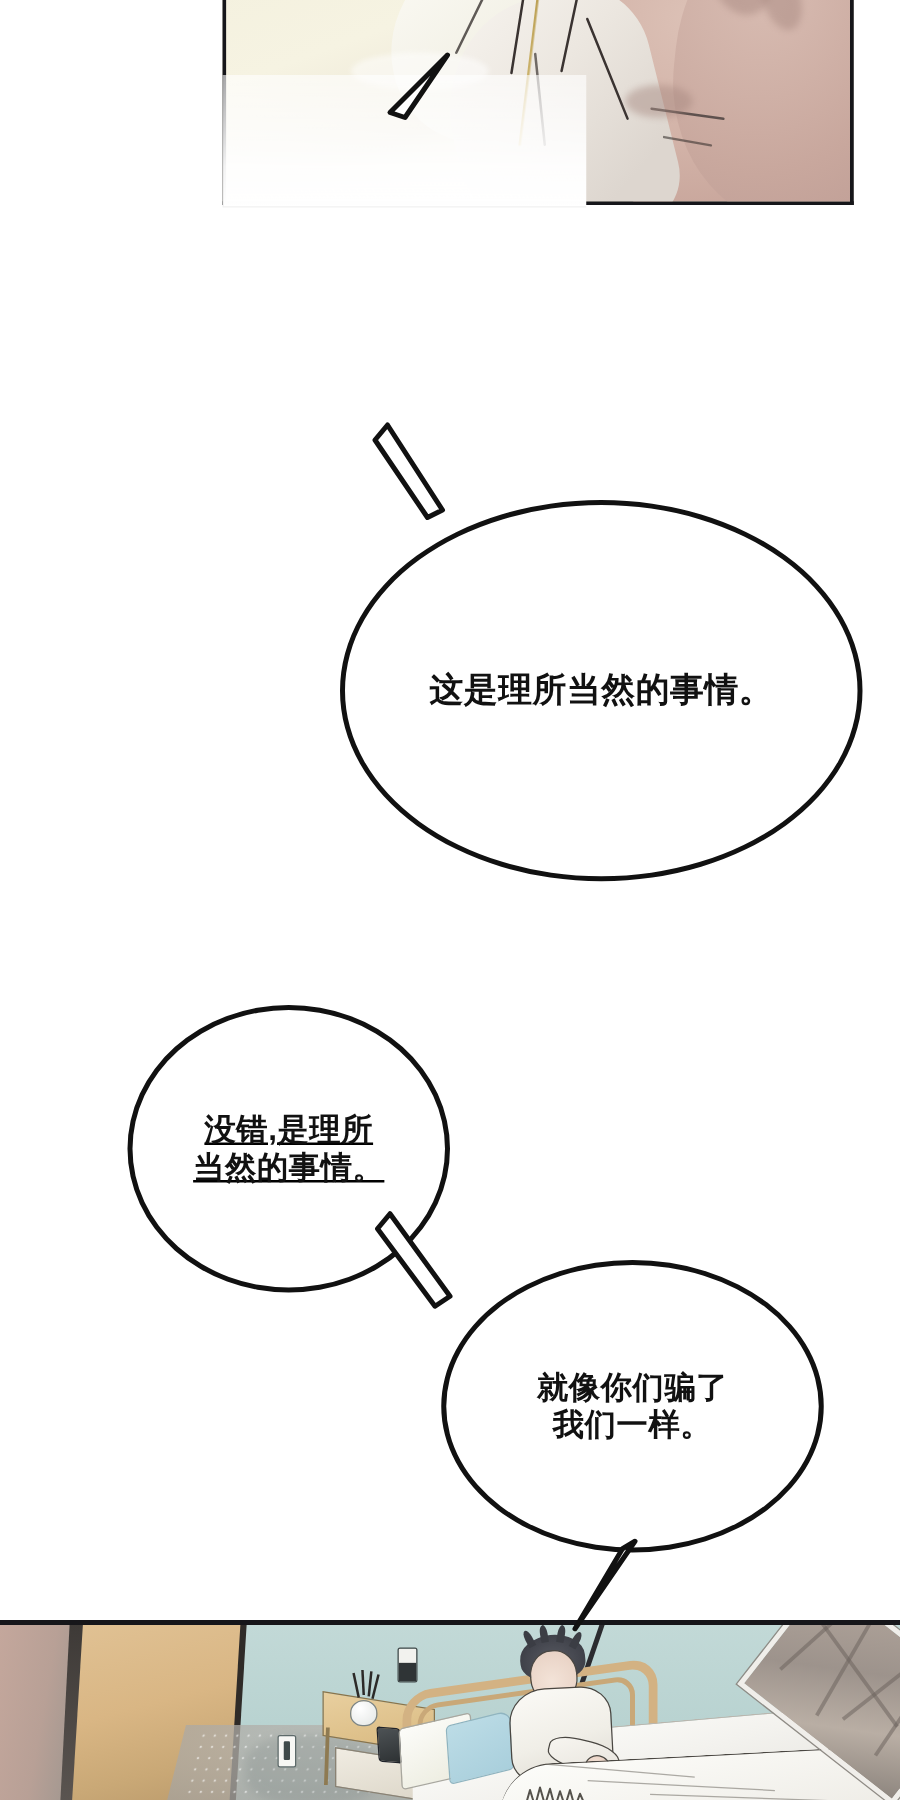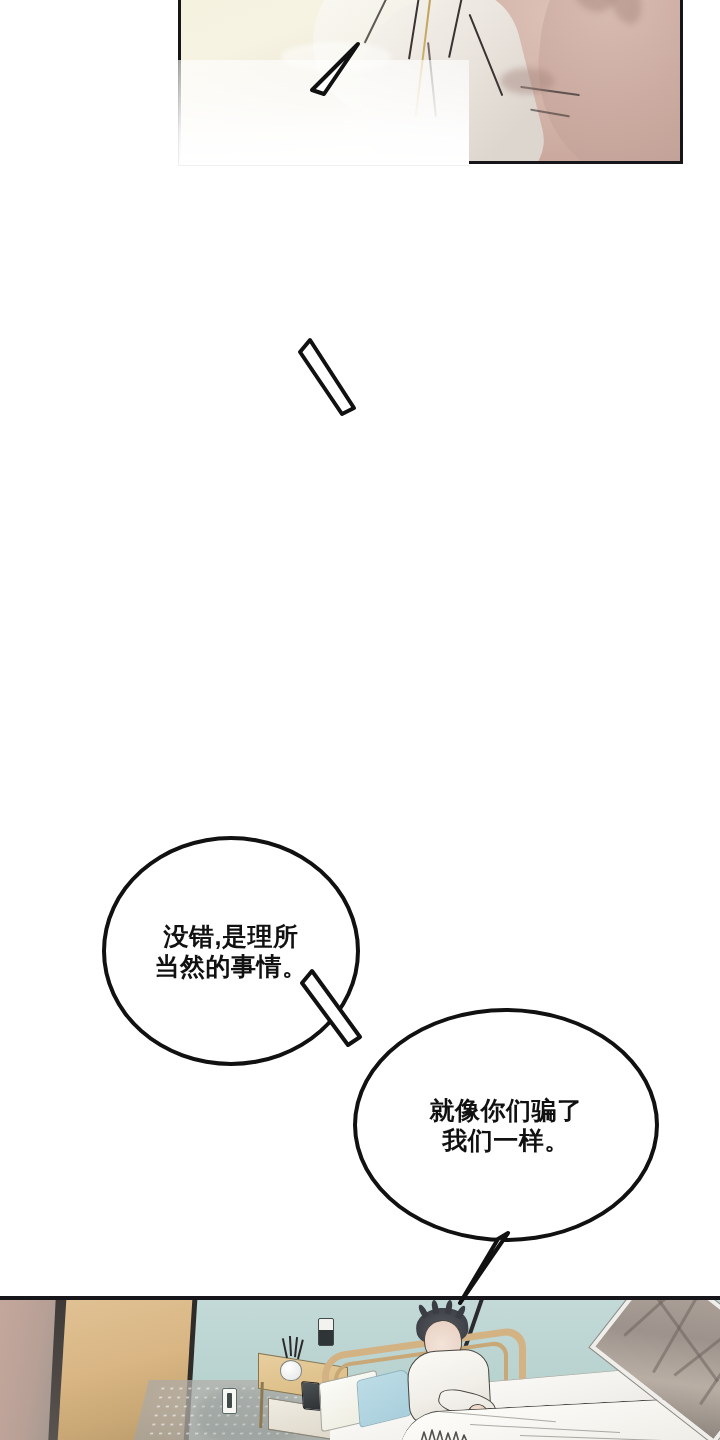--- a/index.html
+++ b/index.html
@@ -291,21 +291,21 @@
     font-weight: 700;
     letter-spacing: .5px;
     line-height: 1.22;
     white-space: pre-line;
     padding: 0 14px;
   }
   #bubble-1 { left: 48px;  top: 95px;   width: 372px; height: 272px; z-index: 30; }
   #bubble-1 .txt { font-size: 27px; }
   #bubble-2 { left: 272px; top: 400px;  width: 418px; height: 305px; z-index: 30; }
   #bubble-2 .txt { font-size: 27px; }
-  #bubble-3 { left: 102px; top: 836px;  width: 258px; height: 230px; z-index: 30; }
+  #bubble-3 { left: 102px; top: 804px;  width: 258px; height: 230px; z-index: 30; text-decoration: underline; }
   #bubble-3 .txt { font-size: 25px; }
   #bubble-4 { left: 353px; top: 1008px; width: 306px; height: 234px; z-index: 30; }
   #bubble-4 .txt { font-size: 25px; }
 
   
   .tail-svg { position:absolute; z-index: 29; overflow: visible; }
 
   
   .nosel { user-select: none; }
 </style>
@@ -353,20 +353,23 @@
 
   <svg class="tail-svg" style="left:296px; top:965px; width:140px; height:110px; z-index:31;" viewBox="0 0 140 110">
     <path d="M 16 6 L 64 72 L 52 80 L 6 18 Z" fill="#ffffff" stroke="#111111" stroke-width="4" stroke-linejoin="round"></path>
   </svg>
 
   <svg class="tail-svg" style="left:420px; top:1205px; width:140px; height:105px; z-index:31;" viewBox="0 0 140 105">
     <path d="M 88 28 L 78 34 L 40 98 Z" fill="#ffffff" stroke="#111111" stroke-width="4" stroke-linejoin="round"></path>
   </svg>
 
 
+  <div class="bubble" id="bubble-2">
+    <span class="txt">这是理所当然的事情。</span>
+  </div>
 
   <div class="bubble" id="bubble-3">
     <span class="txt">没错,是理所
 当然的事情。</span>
   </div>
 
   <div class="bubble" id="bubble-4">
     <span class="txt">就像你们骗了
 我们一样。</span>
   </div>

